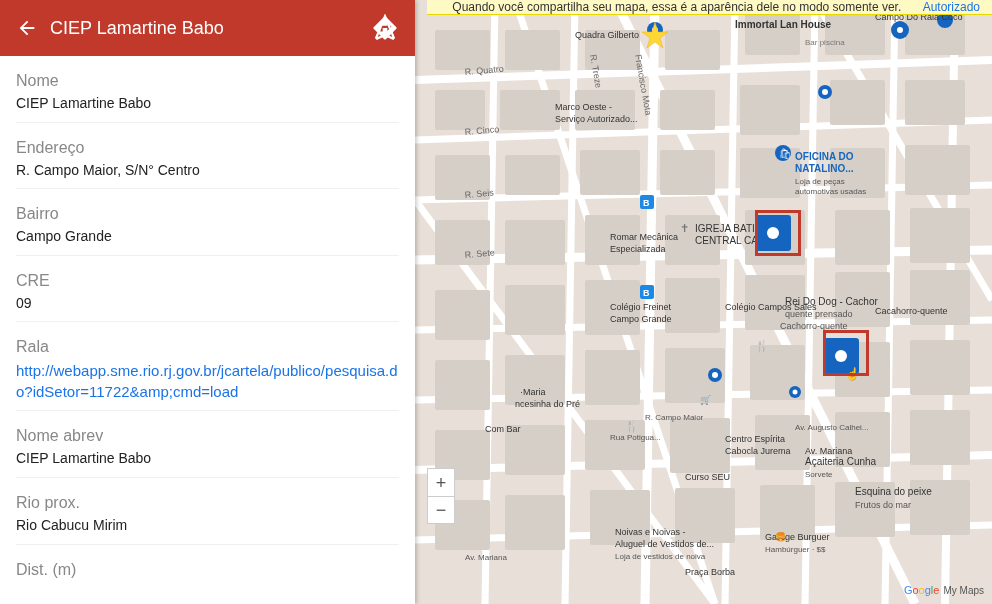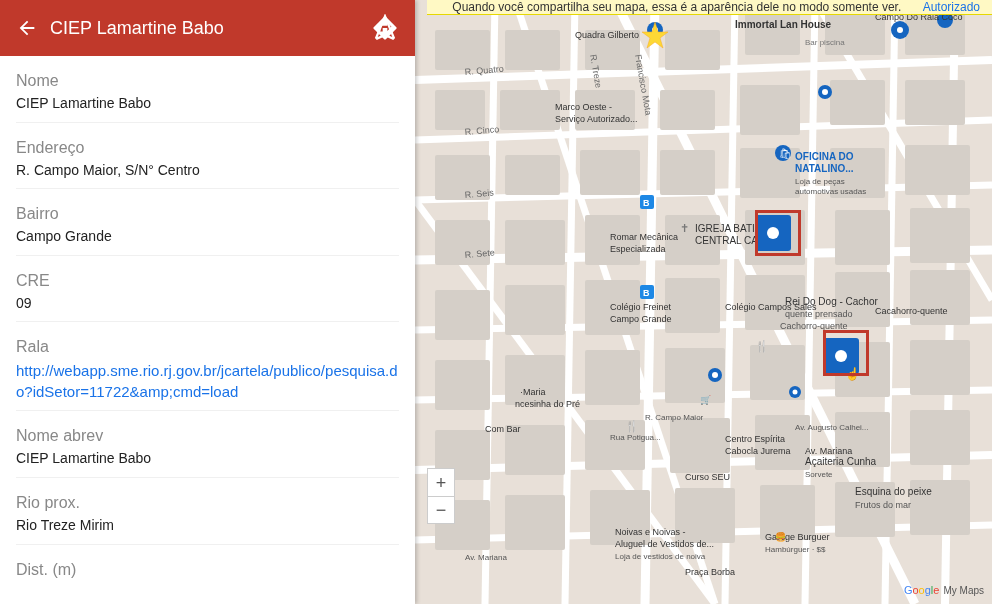--- a/index.html
+++ b/index.html
@@ -226,21 +226,21 @@
       <a class="field-value link" href="#">http://webapp.sme.rio.rj.gov.br/jcartela/publico/pesquisa.do?idSetor=11722&amp;amp;cmd=load</a>
     </div>
 
     <div class="field-group">
       <div class="field-label">Nome abrev</div>
       <div class="field-value">CIEP Lamartine Babo</div>
     </div>
 
     <div class="field-group">
       <div class="field-label">Rio prox.</div>
-      <div class="field-value">Rio Treze Mirim</div>
+      <div class="field-value">Rio Cabucu Mirim</div>
     </div>
 
     <div class="field-group">
       <div class="field-label">Dist. (m)</div>
       <div class="field-value"></div>
     </div>
   </div>
 </div>
 
 <div class="map-area">

